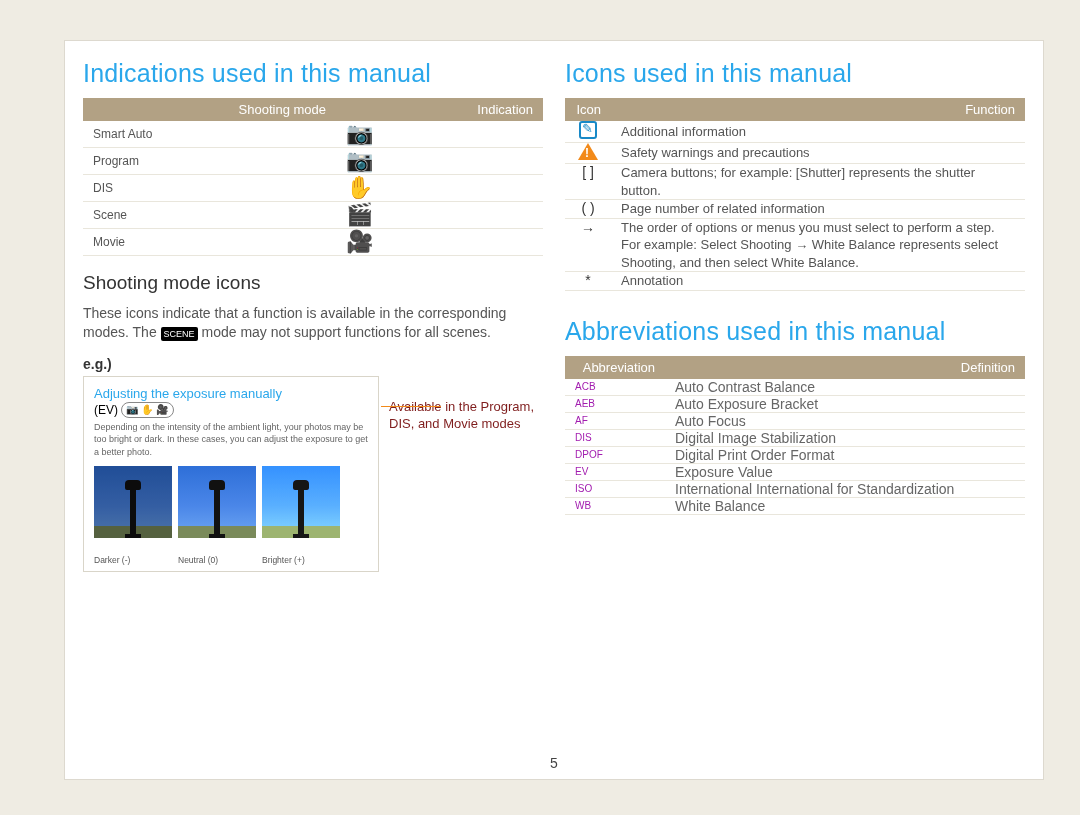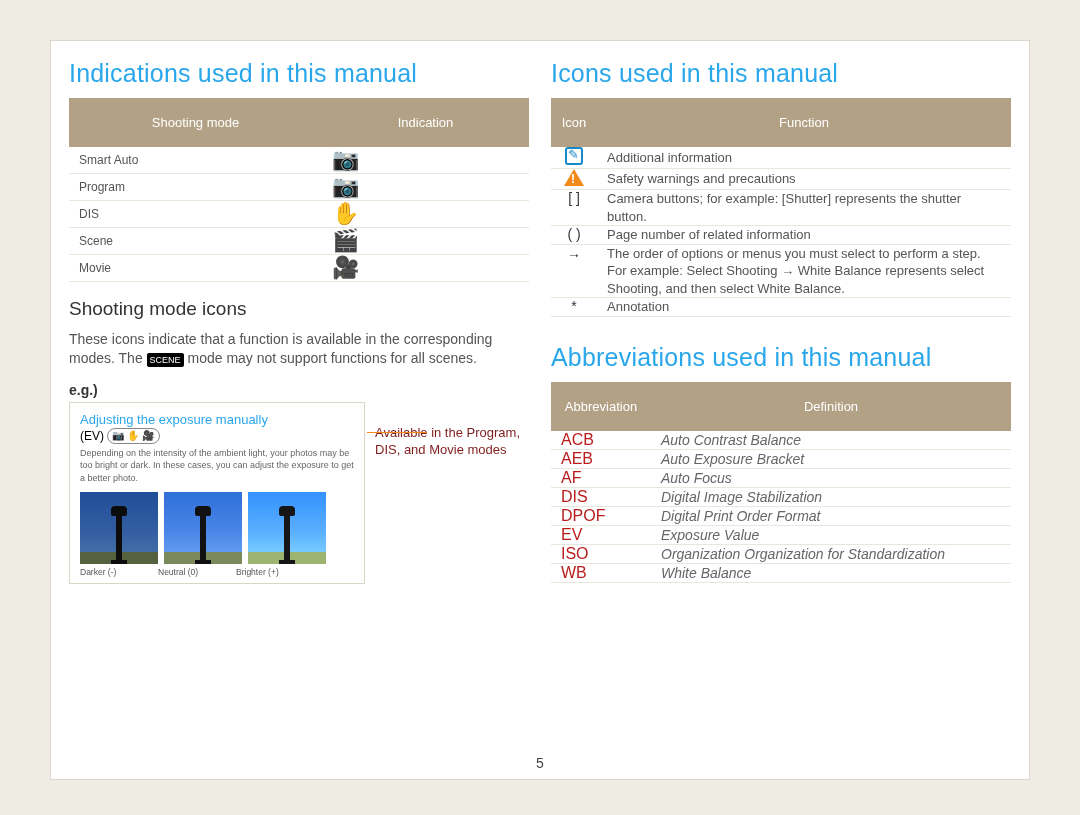--- a/index.html
+++ b/index.html
@@ -7,21 +7,21 @@
     background: #efece3;
     font-family: "Helvetica Neue", Arial, sans-serif;
     font-weight: 300;
     color: #222;
     width: 1080px;
     height: 815px;
     position: relative;
   }
   .page {
     position: absolute;
-    left: 50px;
+    left: 64px;
     top: 40px;
     width: 980px;
     height: 740px;
     background: #ffffff;
     border: 1px solid #ddd9cf;
     display: flex;
     padding: 18px 18px 10px 18px;
     gap: 22px;
   }
   .col { flex: 1 1 0; display: flex; flex-direction: column; }
@@ -30,23 +30,23 @@
     font-weight: 300;
     font-size: 25px;
     margin-bottom: 10px;
     letter-spacing: .2px;
   }
   h2.sub-title { font-size: 19px; font-weight: 300; margin: 16px 0 6px 0; color:#333; }
   table { width: 100%; border-collapse: collapse; font-size: 13px; }
   th {
     background: #b2a184;
     color: #fff;
-    text-align: center;
+    text-align: right;
     font-weight: 400;
-    padding: 17px 10px;
+    padding: 4px 10px;
     font-size: 13px;
   }
   td { padding: 0 10px; border-bottom: 1px solid #e9e6dc; vertical-align: middle; color:#555;}
   td.mode-label { color:#555; font-size:12px; }
   td.icon-cell { text-align:left; width:120px; color:#000; font-size:18px; }
   .big-icon { font-size:22px; color:#000; }
   .para { font-size: 14px; line-height: 1.35; color:#555; margin-top:4px; }
   .eg-label { font-weight:700; font-size:14px; margin-top:14px; color:#333; }
 
   .example-row { display:flex; margin-top:4px; gap:10px; }
@@ -70,21 +70,21 @@
   .thumb.bright { filter: brightness(1.3) saturate(1.1); }
   .lamp { width:6px; height:50px; background:#111; position:relative; }
   .lamp::before{
     content:""; position:absolute; top:-8px; left:-5px; width:16px; height:10px;
     background:#111; border-radius:4px 4px 2px 2px;
   }
   .lamp::after{
     content:""; position:absolute; bottom:0; left:-5px; width:16px; height:4px; background:#111;
   }
   .ground { position:absolute; bottom:0; left:0; right:0; height:12px; background:#7a8a5a; }
-  .thumb-labels { display:flex; margin-top:3px; font-size:8.5px; color:#555; }
+  .thumb-labels { display:flex; gap:6px; margin-top:17px; font-size:8.5px; color:#555; }
   .thumb-labels span { width:78px; }
 
   .leader {
     position:relative; flex:1; padding-top:22px; font-size:13px; color:#7f1d1d; line-height:1.35;
   }
   .leader::before{
     content:""; position:absolute; left:-8px; top:30px; width:60px; height:1px; background:#f28a1a;
   }
 
   .icons-table td.first { width:46px; text-align:center; vertical-align:top; font-size:14px; color:#333;}
@@ -99,22 +99,22 @@
   .warn-icon {
     display:inline-block; width:0; height:0; border-left:10px solid transparent; border-right:10px solid transparent;
     border-bottom:17px solid #f28a1a; position:relative;
   }
   .warn-icon::after{
     content:"!"; position:absolute; left:-3px; top:3px; color:#fff; font-size:12px; font-weight:700;
   }
 
   h1.abbrev-title { margin-top: 26px; }
   .abbrev-table th:first-child { width:100px; }
-  .abbrev-table td:first-child { font-size:16px; color:#b91c1c; }
-  .abbrev-table td:last-child { font-size:14px; color:#666;font-style:italic; }
+  .abbrev-table td:first-child { font-size:10px; color:#a21caf; }
+  .abbrev-table td:last-child { font-size:14px; color:#666; }
 
   .page-num {
     position:absolute; bottom:8px; left:0; right:0; text-align:center; font-size:14px; color:#444;
   }
 </style>
 </head>
 <body>
 
 <div class="page">
 
@@ -258,21 +258,21 @@
       <tr>
             <td>DPOF</td>
             <td>Digital Print Order Format</td>
           </tr>
       <tr>
             <td>EV</td>
             <td>Exposure Value</td>
           </tr>
       <tr>
             <td>ISO</td>
-            <td>Organization Organization for Standardization</td>
+            <td>International International for Standardization</td>
           </tr>
       <tr>
             <td>WB</td>
             <td>White Balance</td>
           </tr>
     </tbody>
       </table>
   </div>
 
   <div class="page-num">5</div>

